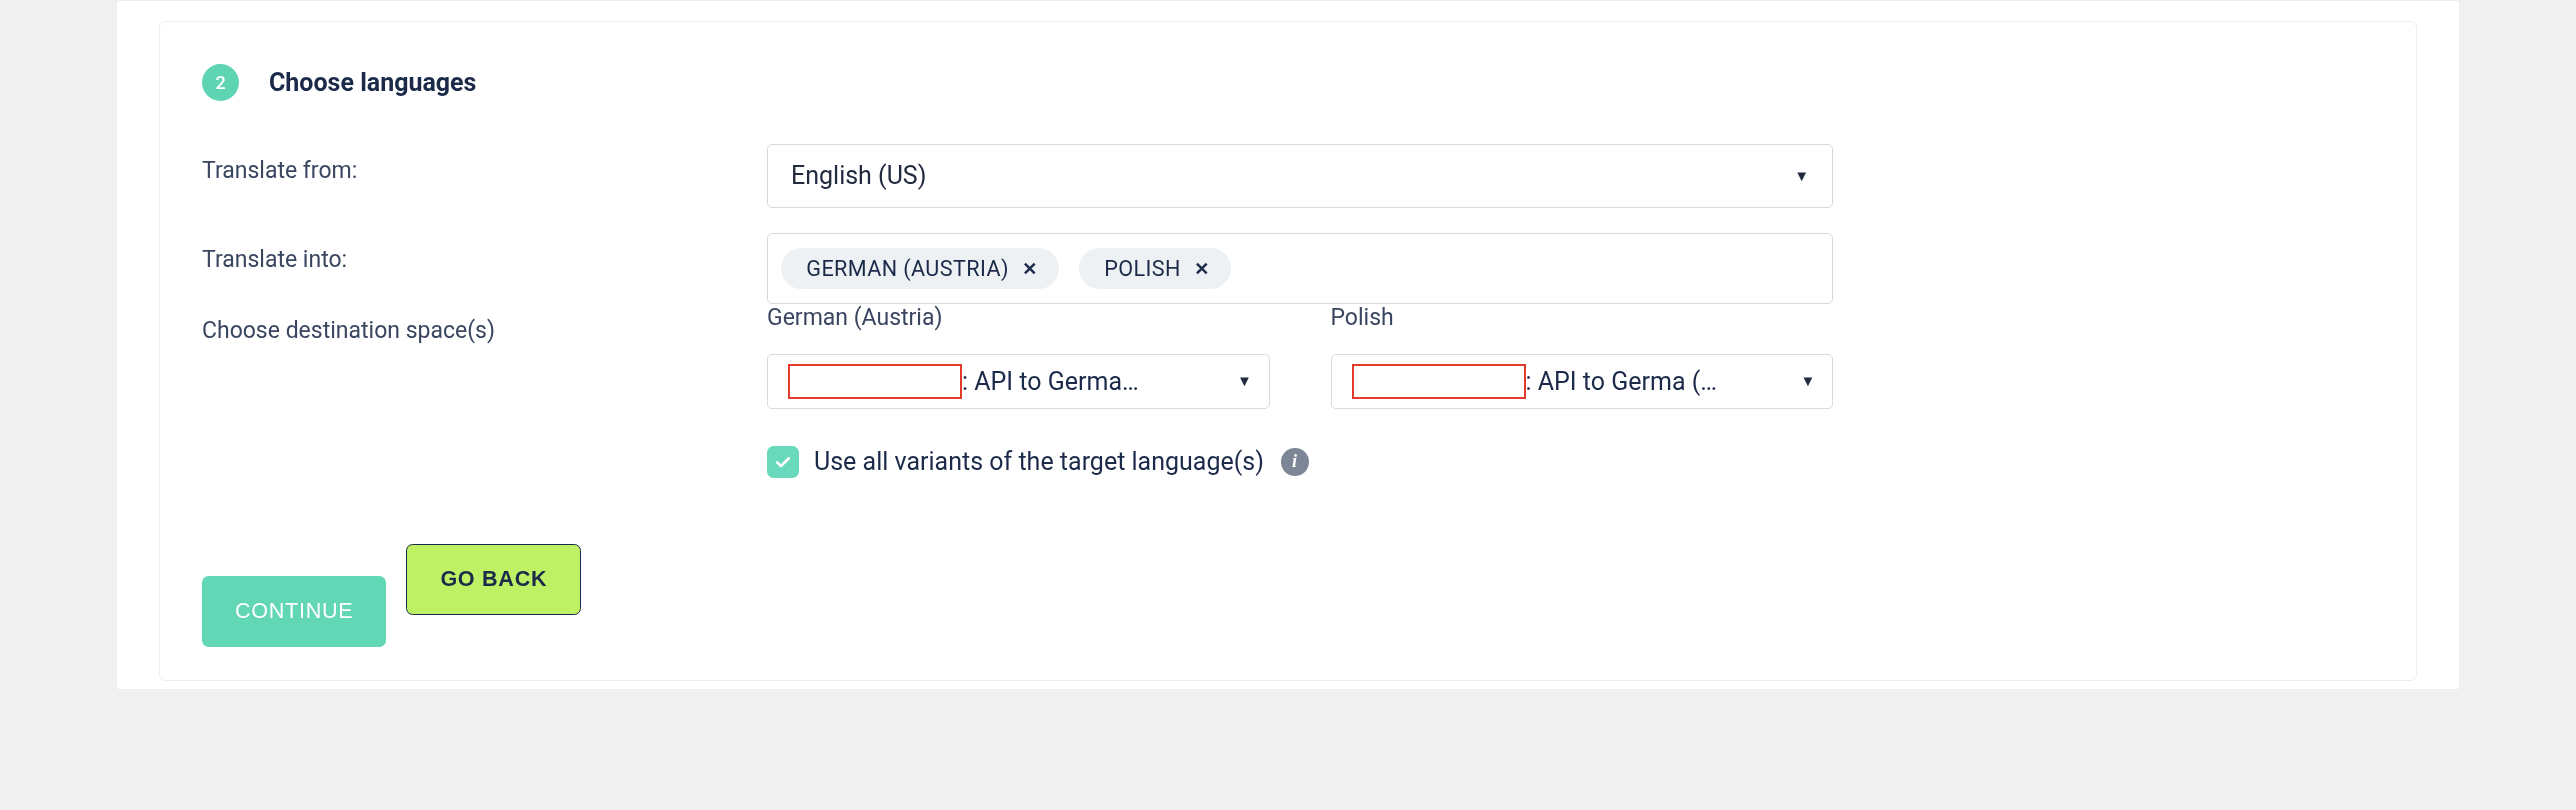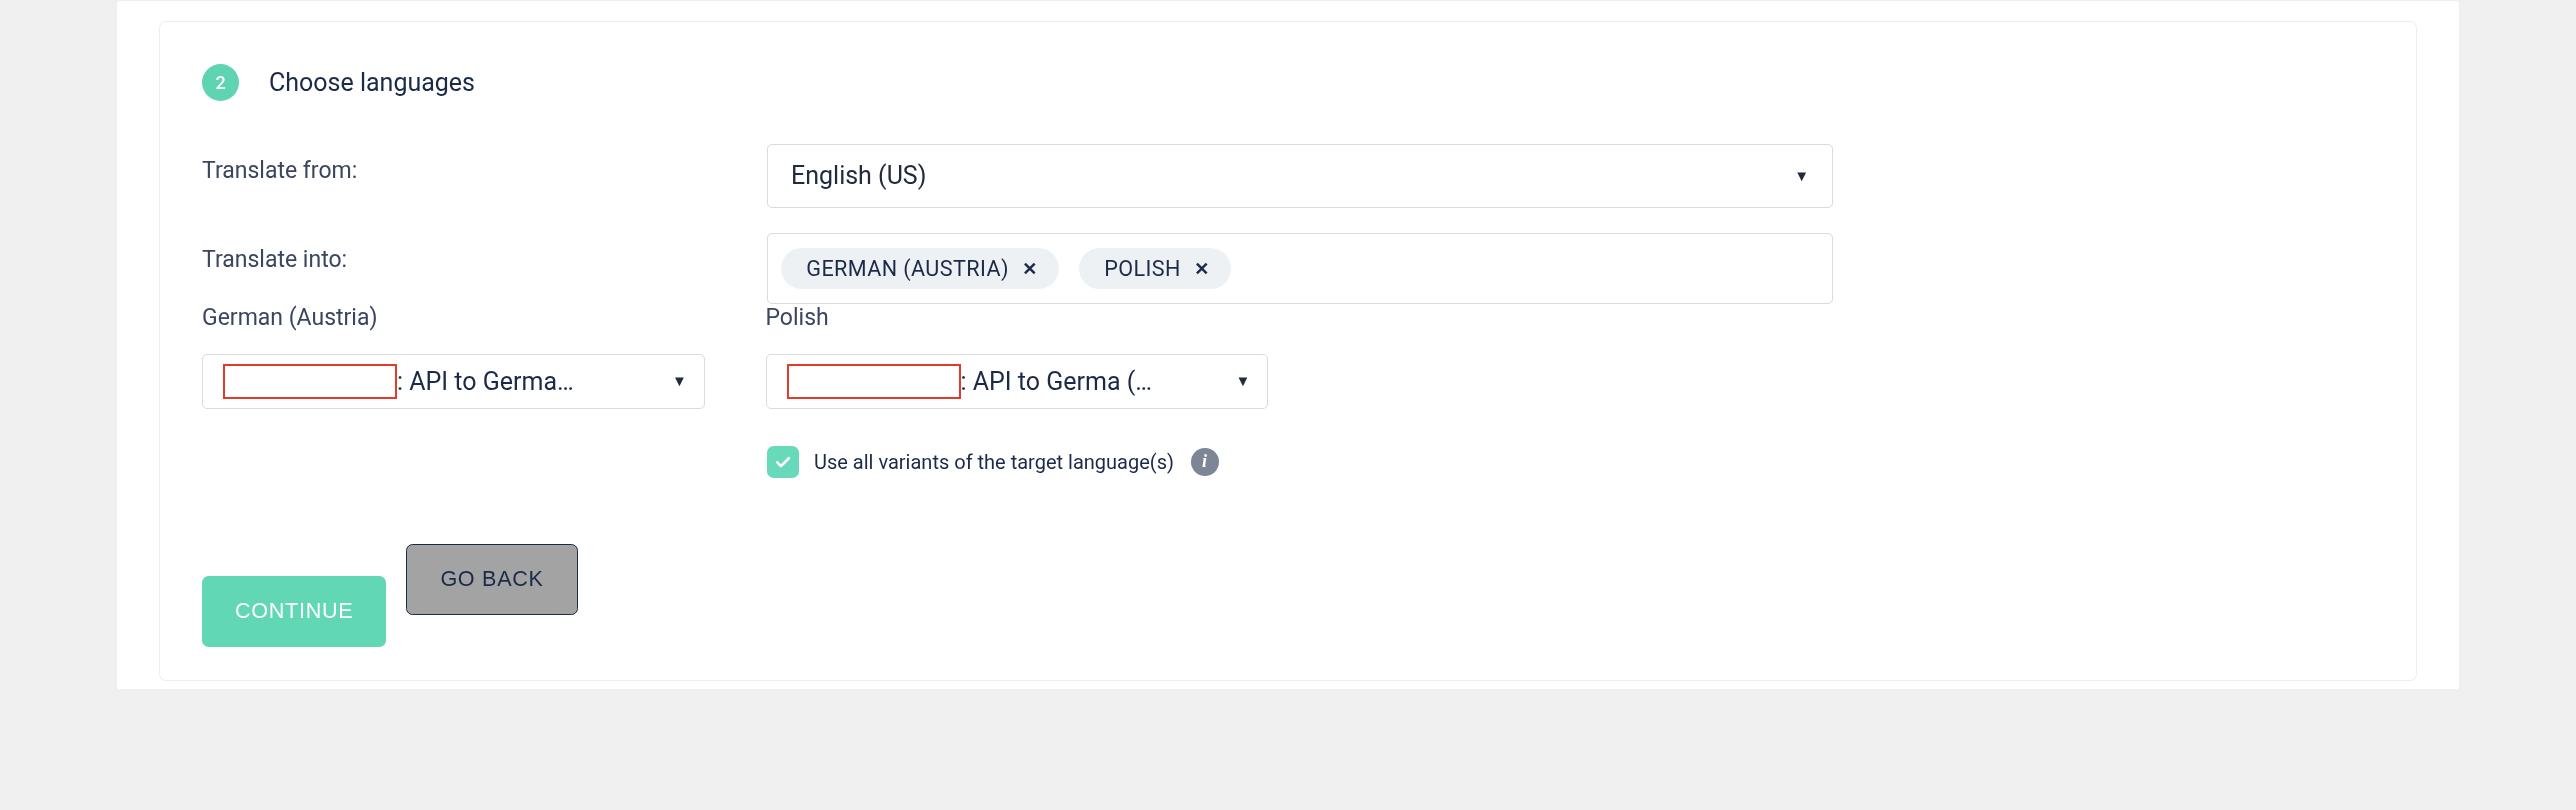--- a/index.html
+++ b/index.html
@@ -42,21 +42,21 @@
       color: #fff;
       font-size: 18px;
       font-weight: 500;
       display: inline-flex;
       align-items: center;
       justify-content: center;
     }
     .step-title {
       font-size: 25px;
       color: #1c2a4a;
-      font-weight: 400;
+      font-weight: 700;
     }
     .form-row {
       display: flex;
       align-items: flex-start;
     }
     .label-col {
       width: 565px;
       flex: 0 0 565px;
       font-size: 23px;
       color: #3a4560;
@@ -177,21 +177,21 @@
       height: 32px;
       border-radius: 6.6px;
       background: #68d9bb;
       display: inline-flex;
       align-items: center;
       justify-content: center;
       cursor: pointer;
     }
     .checkbox svg { width: 20px; height: 20px; }
     .checkbox-label {
-      font-size: 20px;
+      font-size: 25px;
       color: #1c2a4a;
     }
     .info-icon {
       width: 28px;
       height: 28px;
       border-radius: 50%;
       background: #7d8697;
       color: #fff;
       display: inline-flex;
       align-items: center;
@@ -222,23 +222,24 @@
       justify-content: center;
       cursor: pointer;
       border: none;
     }
     .btn-primary {
       background: #61d7b6;
       color: #fff;
       margin-top: 32px;
     }
     .btn-secondary {
-      background: #a3a3a3;
+      background: #bef264;
       color: #1c2a4a;
       border: 1.7px solid #1c2a4a;
+      font-weight: bold;
     }
   </style>
 </head>
 <body>
 
 <div class="card-outer">
   <div class="prev-step-bottom"></div>
 
   <div class="card">
 
@@ -267,20 +268,21 @@
           </span>
           <span class="tag">
             <span>POLISH</span>
             <span class="x">✕</span>
           </span>
         </div>
       </div>
     </div>
 
     <div class="form-row row-destination">
+      <div class="label-col">Choose destination space(s)</div>
       <div class="field-col">
         <div class="dest-grid">
 
           <div class="dest-item">
             <div class="dest-label">German (Austria)</div>
             <div class="dest-select">
               <span class="value-wrap">
                 <span class="redacted"></span>
                 <span class="dest-text">: API to Germa…</span>
               </span>

